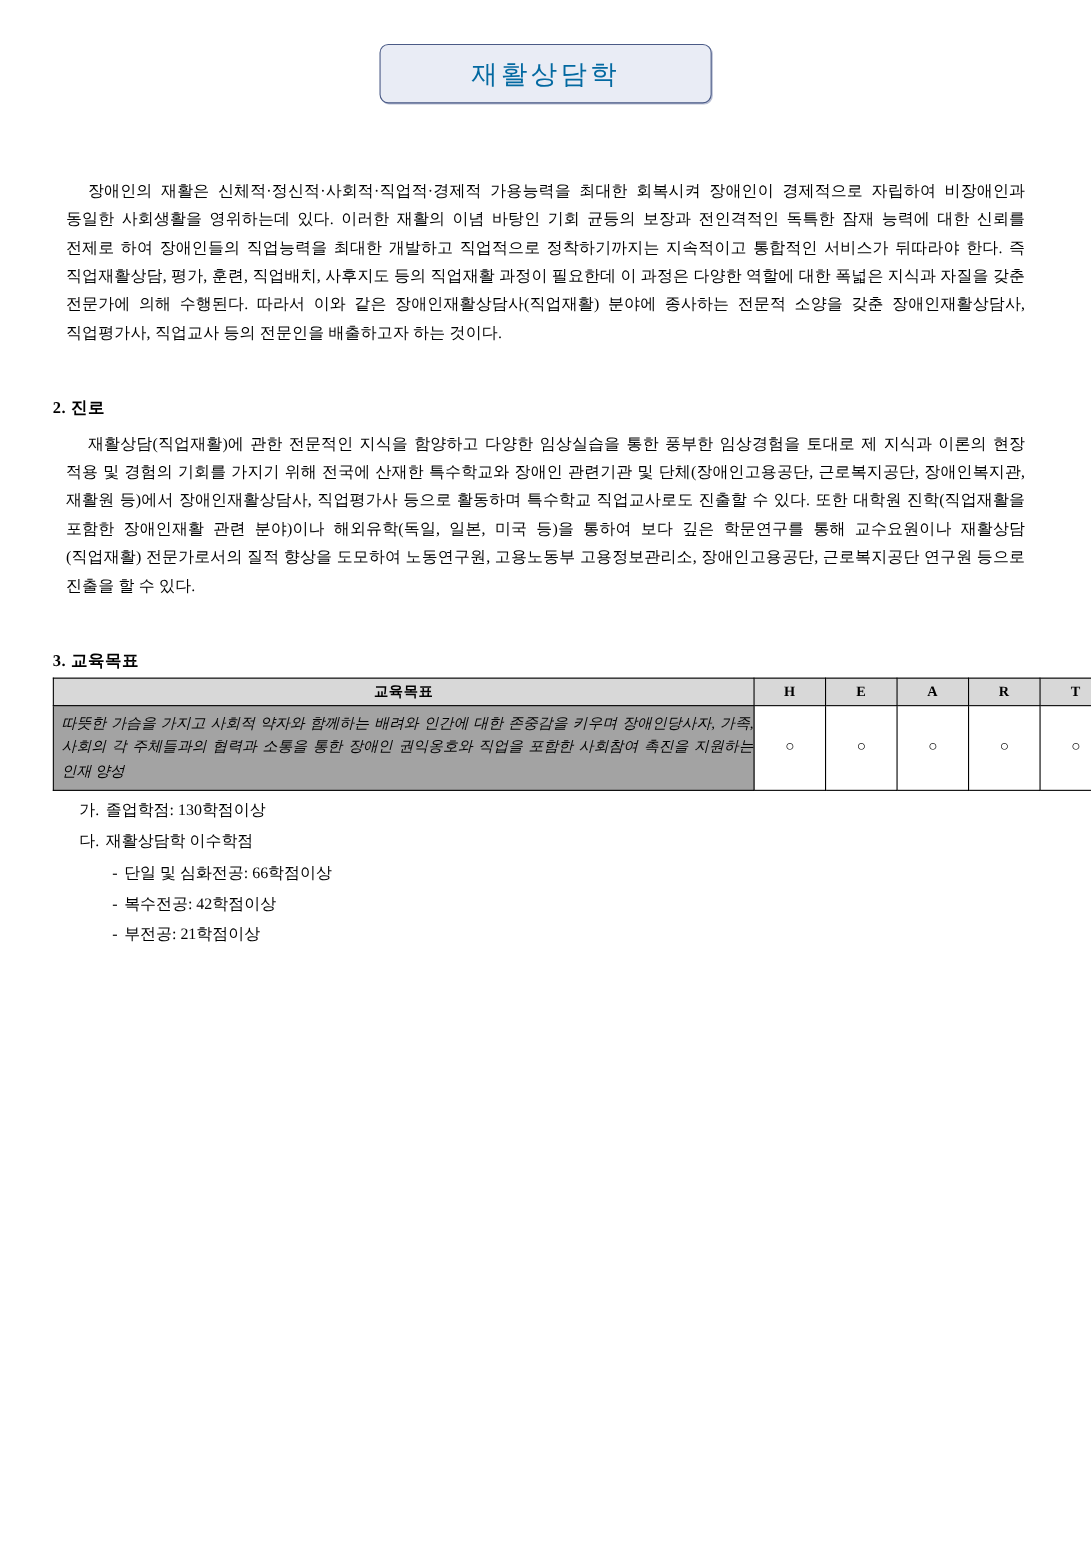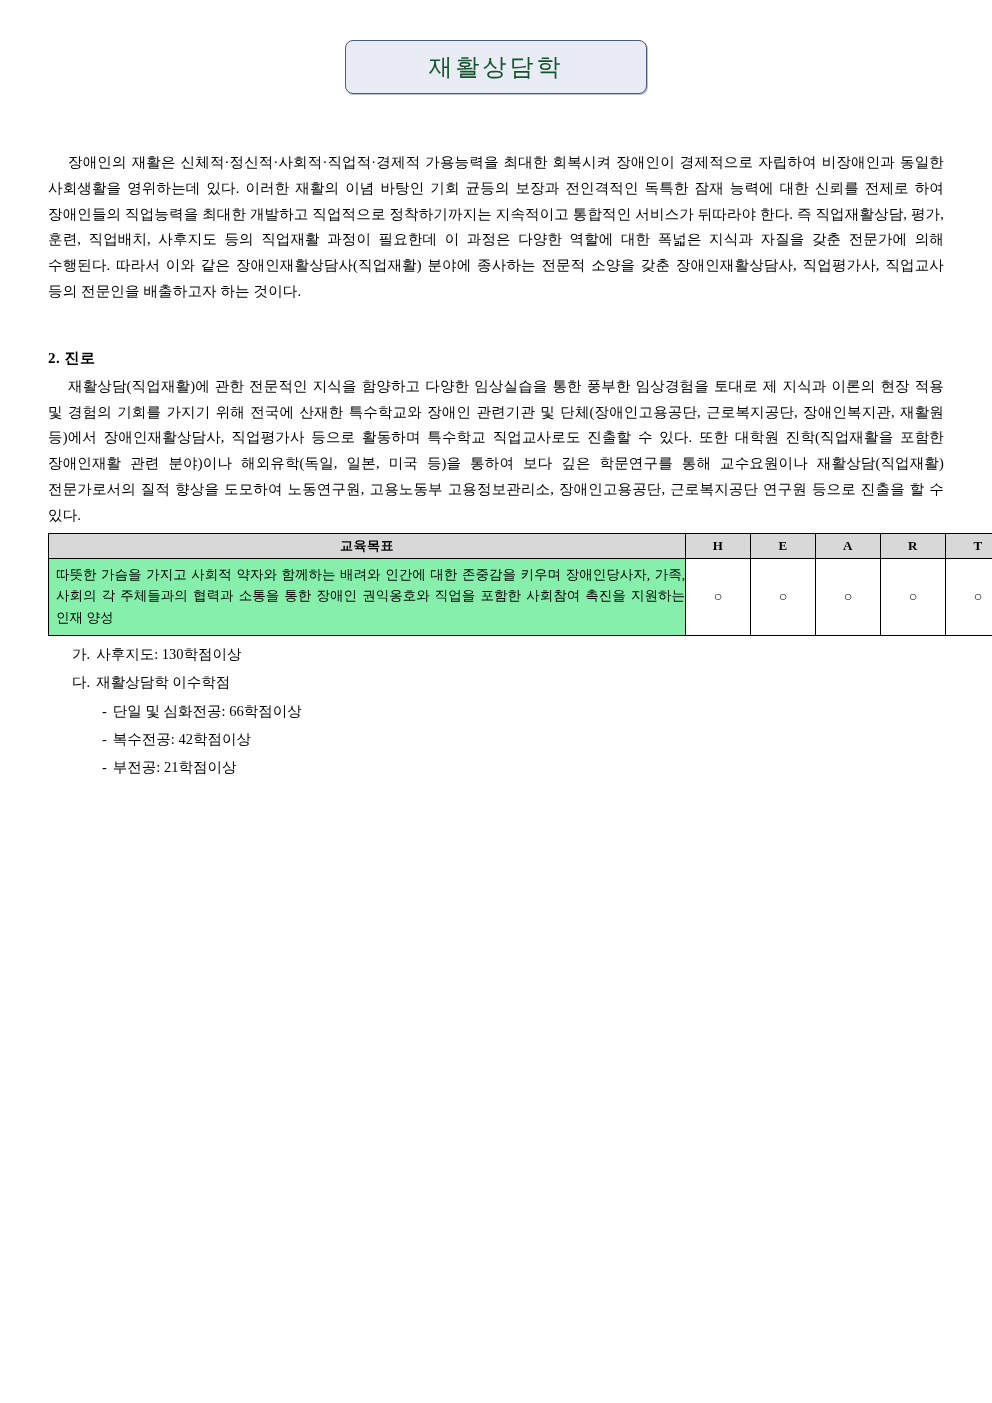--- a/index.html
+++ b/index.html
@@ -34,42 +34,42 @@
     border-radius: 8px;
     box-shadow: 1px 1px 0 #b9bfd4;
     display: flex;
     align-items: center;
     justify-content: center;
   }
   .title-box .title-text {
     font-size: 24px;
     letter-spacing: 3px;
     font-weight: normal;
-    color: #14532d;
+    color: #0369a1;
   }
   
   .content {
     margin: 0 auto;
     width: 896px;
     padding-top: 56px;
   }
   .sec-head {
     font-size: 15px;
     font-weight: bold;
     margin: 0 0 6px 0;
     letter-spacing: 0.5px;
   }
   .sec-head.spaced { margin-top: 44px; }
   .para {
     font-size: 14.5px;
     line-height: 1.78;
     text-align: justify;
     text-justify: inter-character;
     text-indent: 20px;
-    margin: 0;
+    margin: 12px;
     word-break: keep-all;
     letter-spacing: 0.15px;
   }
   
   table.heart {
     border-collapse: collapse;
     width: 100%;
     margin-top: 4px;
     table-layout: fixed;
   }
@@ -79,27 +79,28 @@
   table.heart thead th {
     background: #d8d8d8;
     font-size: 13px;
     font-weight: bold;
     padding: 3px 12px;
     letter-spacing: 0.5px;
   }
   table.heart thead th.goal { width: 612px; }
   table.heart thead th.letter { width: 40px; }
   table.heart td.goal-text {
-    background: #86efac;
+    background: #a3a3a3;
     font-size: 13.5px;
     line-height: 1.62;
     padding: 5px 0 6px 7px;
     text-align: justify;
     word-break: keep-all;
     vertical-align: top;
+    font-style: italic;
   }
   table.heart td.mark {
     text-align: center;
     vertical-align: middle;
     font-size: 14px;
   }
   
   .list {
     margin: 4px 0 0 0;
     padding: 0;
@@ -133,20 +134,21 @@
     <div>
       <p class="para">장애인의 재활은 신체적·정신적·사회적·직업적·경제적 가용능력을 최대한 회복시켜 장애인이 경제적으로 자립하여 비장애인과 동일한 사회생활을 영위하는데 있다. 이러한 재활의 이념 바탕인 기회 균등의 보장과 전인격적인 독특한 잠재 능력에 대한 신뢰를 전제로 하여 장애인들의 직업능력을 최대한 개발하고 직업적으로 정착하기까지는 지속적이고 통합적인 서비스가 뒤따라야 한다. 즉 직업재활상담, 평가, 훈련, 직업배치, 사후지도 등의 직업재활 과정이 필요한데 이 과정은 다양한 역할에 대한 폭넓은 지식과 자질을 갖춘 전문가에 의해 수행된다. 따라서 이와 같은 장애인재활상담사(직업재활) 분야에 종사하는 전문적 소양을 갖춘 장애인재활상담사, 직업평가사, 직업교사 등의 전문인을 배출하고자 하는 것이다.</p>
     </div>
 
     <div>
       <div class="sec-head spaced">2. 진로</div>
       <p class="para">재활상담(직업재활)에 관한 전문적인 지식을 함양하고 다양한 임상실습을 통한 풍부한 임상경험을 토대로 제 지식과 이론의 현장 적용 및 경험의 기회를 가지기 위해 전국에 산재한 특수학교와 장애인 관련기관 및 단체(장애인고용공단, 근로복지공단, 장애인복지관, 재활원 등)에서 장애인재활상담사, 직업평가사 등으로 활동하며 특수학교 직업교사로도 진출할 수 있다. 또한 대학원 진학(직업재활을 포함한 장애인재활 관련 분야)이나 해외유학(독일, 일본, 미국 등)을 통하여 보다 깊은 학문연구를 통해 교수요원이나 재활상담(직업재활) 전문가로서의 질적 향상을 도모하여 노동연구원, 고용노동부 고용정보관리소, 장애인고용공단, 근로복지공단 연구원 등으로 진출을 할 수 있다.</p>
     </div>
 
     <div>
+      <div class="sec-head spaced">3. 교육목표</div>
       <table class="heart">
         <thead>
           <tr>
             <th class="goal">교육목표</th>
             <th class="letter">H</th>
             <th class="letter">E</th>
             <th class="letter">A</th>
             <th class="letter">R</th>
             <th class="letter">T</th>
           </tr>
@@ -160,21 +162,21 @@
             <td class="mark">○</td>
             <td class="mark">○</td>
           </tr>
         </tbody>
       </table>
     </div>
 
     <div>
       <ul class="list">
         <li>
-          <span class="lbl">가.</span><span>사후지도: 130학점이상</span>
+          <span class="lbl">가.</span><span>졸업학점: 130학점이상</span>
         </li>
         <li>
           <span class="lbl">다.</span><span>재활상담학 이수학점</span>
           <ul class="sublist">
             <li>
               <span class="lbl">-</span><span>단일 및 심화전공: 66학점이상</span>
             </li>
             <li>
               <span class="lbl">-</span><span>복수전공: 42학점이상</span>
             </li>

